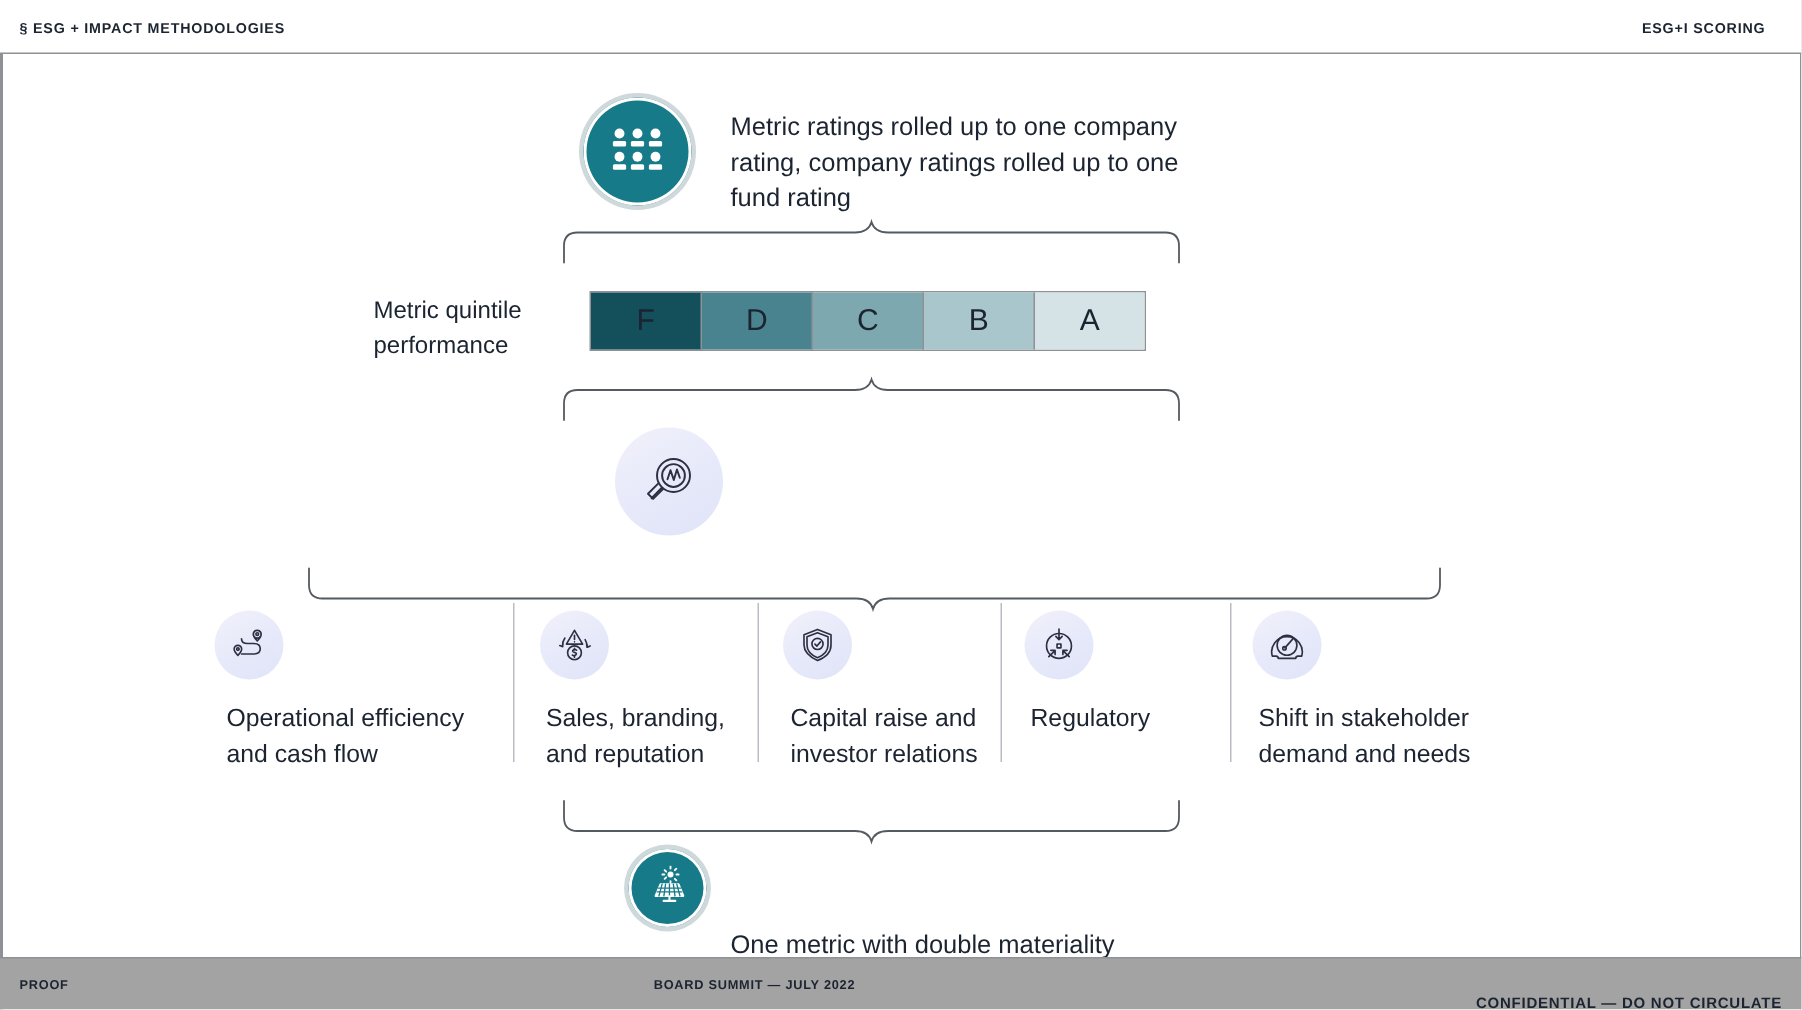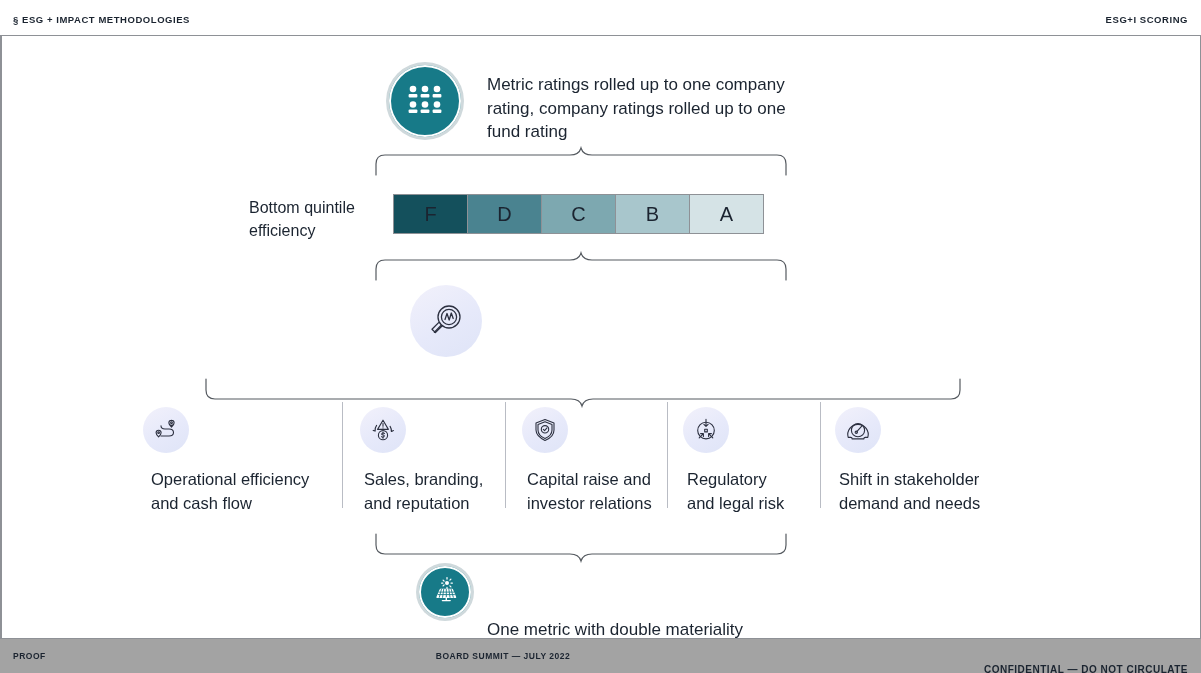--- a/index.html
+++ b/index.html
@@ -14,21 +14,21 @@
   .header{
     position:absolute;left:0;top:0;width:1201px;height:35px;
     border-bottom:1.5px solid #8e9196;background:#fff;
   }
   .header-left{
     position:absolute;left:13px;top:14px;
     font-size:9.5px;font-weight:bold;letter-spacing:.55px;
     color:#1b2430;text-transform:uppercase;white-space:nowrap;
   }
   .header-right{
-    position:absolute;right:13px;top:14px;
+    position:absolute;right:24px;top:14px;
     font-size:9.5px;font-weight:bold;letter-spacing:.55px;
     color:#1b2430;text-transform:uppercase;white-space:nowrap;text-align:right;
   }
 
   
   .footer{
     position:absolute;left:0;bottom:0;width:1201px;height:34px;
     border-top:1.5px solid #8e9196;background:#a3a3a3;
   }
   .footer-left{position:absolute;left:13px;top:12px;font-size:8.5px;font-weight:bold;letter-spacing:.5px;color:#1b2430;}
@@ -98,21 +98,21 @@
     </svg>
   </div>
 
   <div class="abs body-txt" style="left:487px;top:73px;width:300px;">Metric ratings rolled up to one company rating, company ratings rolled up to one fund rating</div>
 
   <svg class="abs" style="left:374px;top:146px;" width="416" height="30" viewBox="0 0 416 30">
     <path d="M2 29 L2 18 Q2 9 11 9 L196 9 Q205 9 207 2 Q209 9 218 9 L403 9 Q412 9 412 18 L412 29" fill="none" stroke="#555a60" stroke-width="1.2" stroke-linecap="round"></path>
   </svg>
 
   <div class="abs side-txt" style="left:249px;top:196px;width:140px;">
-    <span>Bottom quintile efficiency</span>
+    <span>Metric quintile performance</span>
   </div>
 
   <div class="scale" style="left:393px;top:194px;">
     <div class="scale-cell" style="background:#14505c;">
       <span>F</span>
     </div>
     <div class="scale-cell" style="background:#4a8390;">
       <span>D</span>
     </div>
     <div class="scale-cell" style="background:#7da8b0;">
@@ -210,21 +210,20 @@
         <circle cx="13" cy="13.6" r="8.3"></circle>
         <path d="M13 2.4 L13 9.2 M10.9 7.3 L13 9.4 L15.1 7.3"></path>
         <path d="M6.2 20.8 L10.4 16.7 M10.4 19.4 L10.4 16.6 L7.6 16.6"></path>
         <path d="M19.8 20.8 L15.6 16.7 M15.6 19.4 L15.6 16.6 L18.4 16.6"></path>
         <rect x="11.7" y="12.3" width="2.6" height="2.6"></rect>
       </g>
     </svg>
   </div>
   <div class="abs cat-txt" style="left:687px;top:467px;width:200px;">
     <div>Regulatory</div>
-    <div>and legal risk</div>
   </div>
 
   <div class="vrule" style="left:820px;top:402px;height:106px;"></div>
 
   <div class="abs circ circ-lav" style="left:835px;top:407px;width:46px;height:46px;">
     <svg width="26" height="26" viewBox="0 0 26 26" aria-hidden="true">
       <g fill="none" stroke="#2c3040" stroke-width="1.1" stroke-linecap="round" stroke-linejoin="round">
         <path d="M3.2 20.4 A10.2 10.2 0 1 1 22.8 20.4 L20.3 20.4 A1.6 1.6 0 0 0 18.8 21.9 L7.2 21.9 A1.6 1.6 0 0 0 5.7 20.4 Z"></path>
         <circle cx="13" cy="13.2" r="6.6"></circle>
         <path d="M11.6 14.9 L17.2 8.6"></path>

